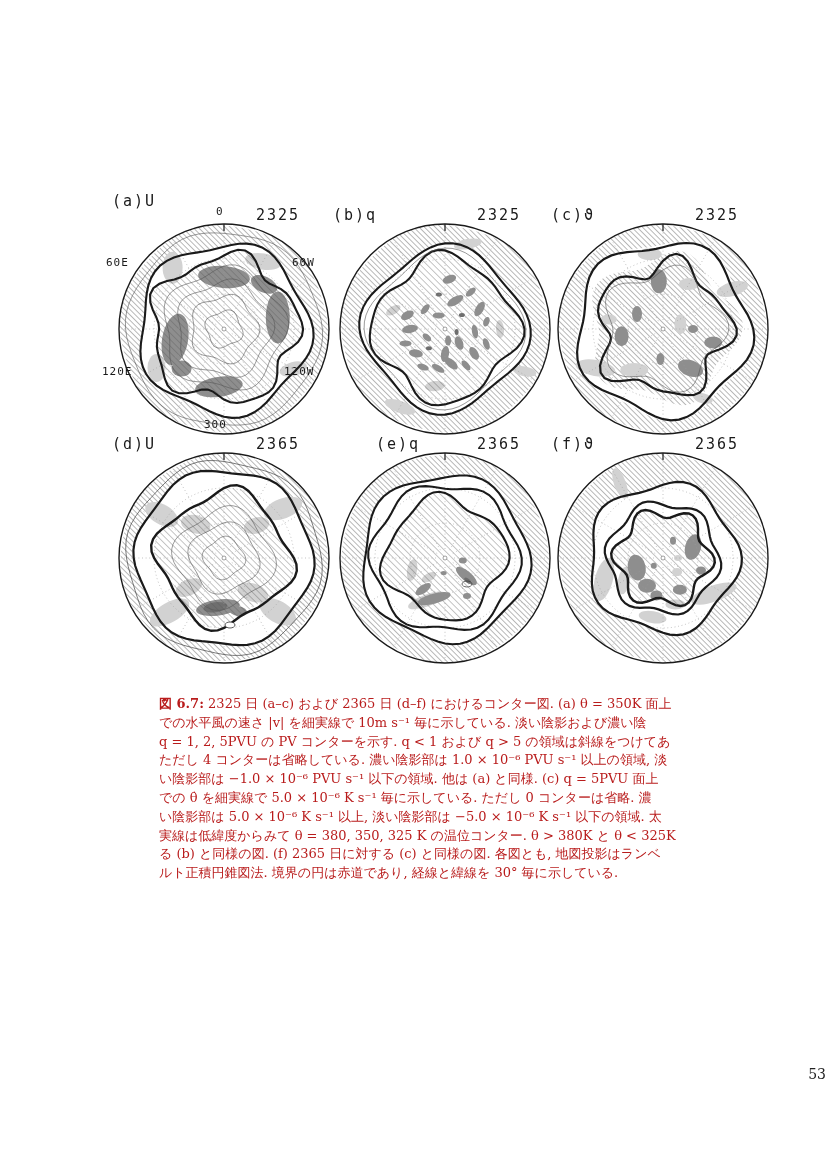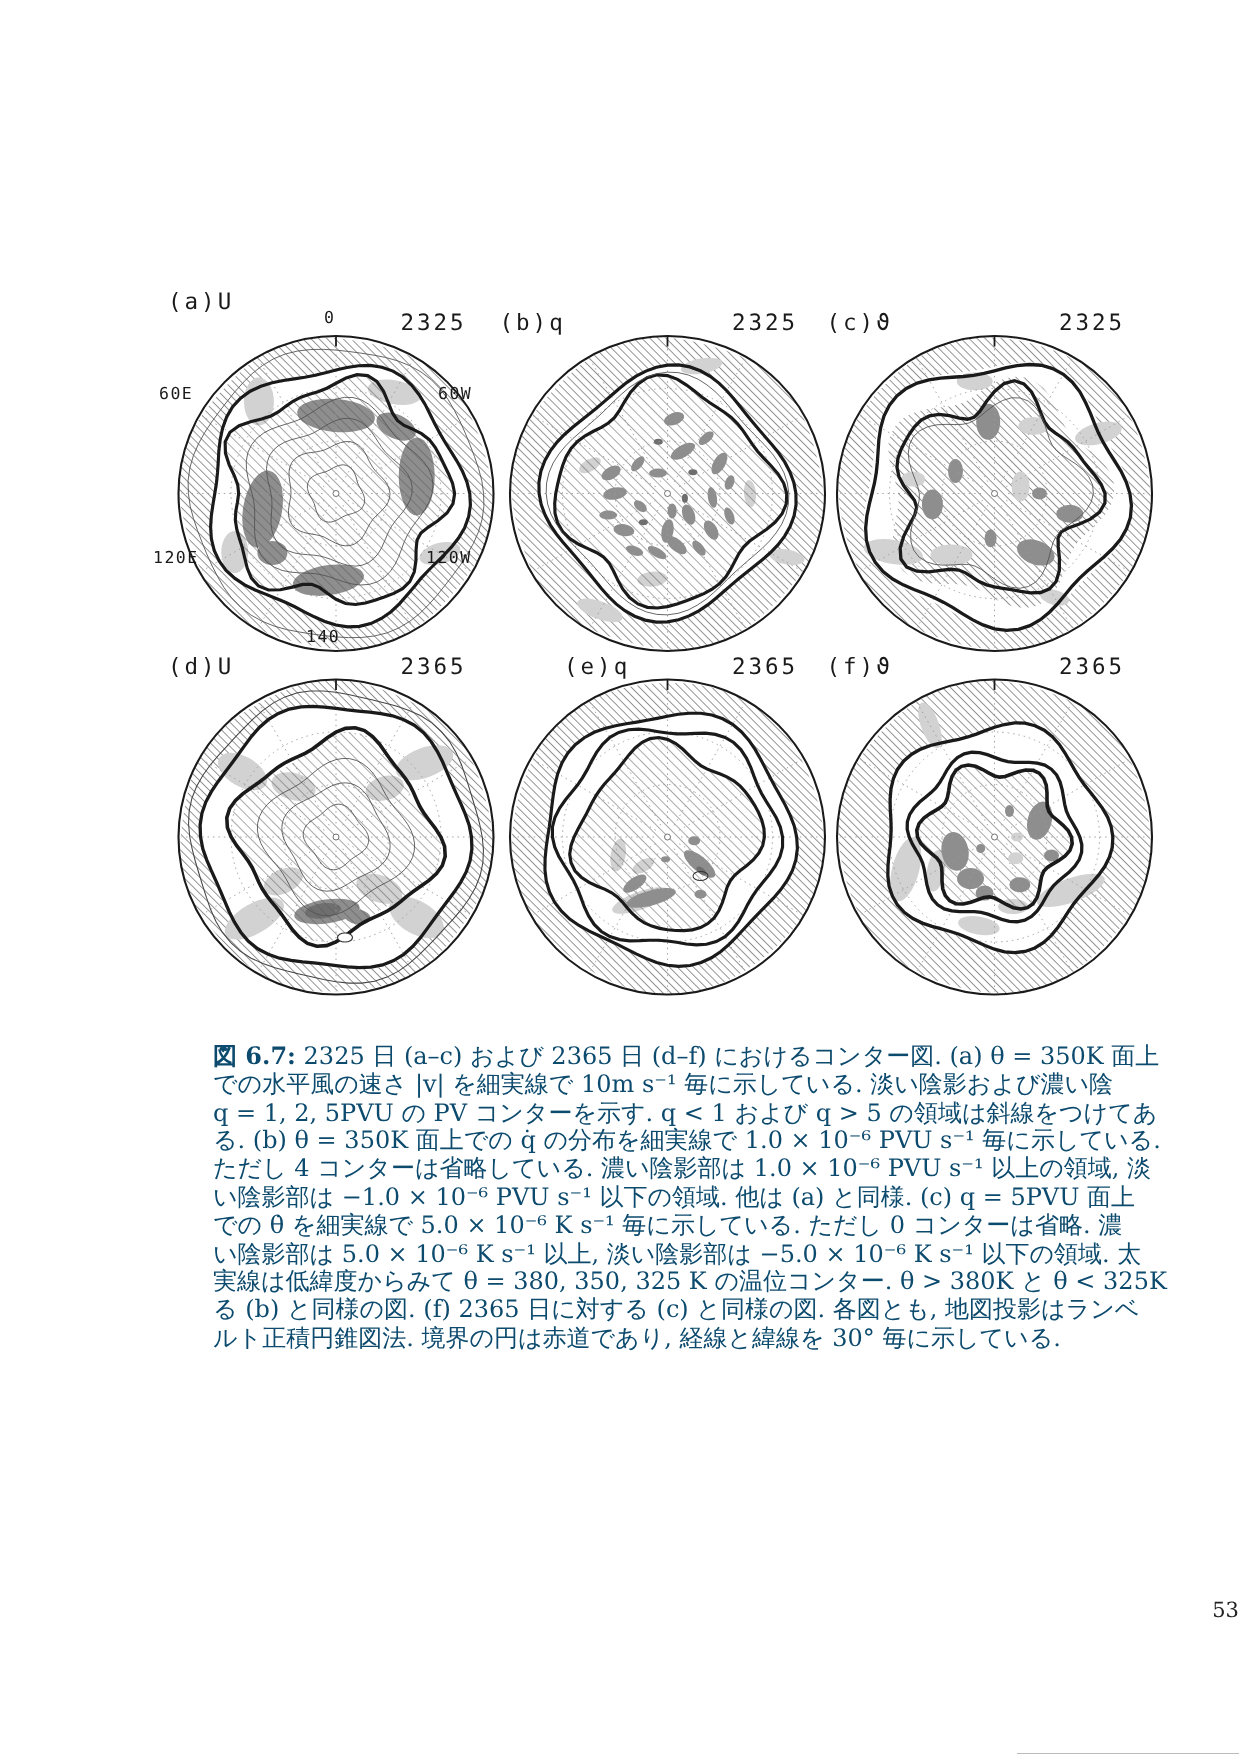--- a/index.html
+++ b/index.html
@@ -6,32 +6,32 @@
   .page{
     position:relative;width:826px;height:1169px;background:#ffffff;
     margin:0 auto;font-family:"DejaVu Serif","Liberation Serif",serif;color:#111;
     overflow:hidden;
   }
   .panel-label{
     position:absolute;font-family:"DejaVu Sans Mono","Liberation Mono",monospace;
     font-size:15px;letter-spacing:2px;color:#1a1a1a;white-space:nowrap;
   }
   .panel-day{
-    position:absolute;width:66px;text-align:center;
+    position:absolute;width:66px;text-align:left;
     font-family:"DejaVu Sans Mono","Liberation Mono",monospace;
     font-size:15px;letter-spacing:2px;color:#1a1a1a;
   }
   .lon-label{
     position:absolute;font-family:"DejaVu Sans Mono","Liberation Mono",monospace;
     font-size:11px;letter-spacing:1px;color:#1a1a1a;z-index:5;
   }
   svg.plot{position:absolute;}
   .caption{
-    position:absolute;left:142px;top:695px;width:540px;
-    font-size:16px;line-height:18.8px;color:#0c4a6e;
+    position:absolute;left:159px;top:695px;width:540px;
+    font-size:13px;line-height:18.8px;color:#b91c1c;
   }
   .cap-line{white-space:nowrap;}
   .cap-prefix{font-weight:bold;}
   .page-number{
     position:absolute;left:0;top:1066px;width:100%;text-align:right;
     font-size:14px;color:#222;
   }
 </style>
 </head>
 <body>
@@ -48,21 +48,21 @@
 </svg>
 
 <div class="page">
   <div id="figure">
 
     <div class="lon-label" style="left:216px;top:205px">0</div>
     <div class="lon-label" style="left:106px;top:256px">60E</div>
     <div class="lon-label" style="left:292px;top:256px">60W</div>
     <div class="lon-label" style="left:102px;top:365px">120E</div>
     <div class="lon-label" style="left:284px;top:365px">120W</div>
-    <div class="lon-label" style="left:204px;top:418px">140</div>
+    <div class="lon-label" style="left:204px;top:418px">300</div>
   <div class="panel-label" style="left: 112px; top: 192px;">(a)U</div>
       <div class="panel-day" style="left: 256px; top: 206px;">2325</div>
       <svg class="plot" width="216" height="216" viewBox="-108 -108 216 216" style="left: 116px; top: 221px;">
         <g>
           <path d="M104.4 0.0L104.7 9.2L103.9 18.3L101.8 27.3L98.7 35.9L94.6 44.1L89.7 51.8L84.3 59.0L78.5 65.9L72.5 72.5L66.2 78.9L59.5 84.9L52.2 90.5L44.4 95.3L36.1 99.1L27.3 101.8L18.2 103.4L9.1 103.9L0.0 103.6L-9.0 102.5L-17.8 101.0L-26.5 99.1L-35.2 96.8L-43.8 94.0L-52.2 90.5L-60.3 86.1L-67.8 80.8L-74.6 74.6L-80.4 67.5L-85.5 59.8L-89.7 51.8L-93.3 43.5L-96.4 35.1L-99.1 26.5L-101.4 17.9L-103.3 9.0L-104.4 0.0L-104.7 -9.2L-103.9 -18.3L-101.8 -27.3L-98.7 -35.9L-94.6 -44.1L-89.7 -51.8L-84.3 -59.0L-78.5 -65.9L-72.5 -72.5L-66.2 -78.9L-59.5 -84.9L-52.2 -90.5L-44.4 -95.3L-36.1 -99.1L-27.3 -101.8L-18.2 -103.4L-9.1 -103.9L-0.0 -103.6L9.0 -102.5L17.8 -101.0L26.5 -99.1L35.2 -96.8L43.8 -94.0L52.2 -90.5L60.3 -86.1L67.8 -80.8L74.6 -74.6L80.4 -67.5L85.5 -59.8L89.7 -51.8L93.3 -43.5L96.4 -35.1L99.1 -26.5L101.4 -17.9L103.3 -9.0L104.4 -0.0ZM88.2 0.0L88.6 7.8L87.4 15.4L84.7 22.7L80.7 29.4L75.9 35.4L70.8 40.9L65.6 45.9L60.6 50.9L55.9 55.9L51.4 61.3L46.8 66.9L41.9 72.5L36.3 77.8L30.0 82.4L23.0 85.7L15.4 87.6L7.7 87.9L0.0 86.7L-7.4 84.3L-14.3 81.3L-20.9 77.9L-27.2 74.6L-33.4 71.6L-39.8 68.9L-46.4 66.3L-53.3 63.5L-60.1 60.1L-66.7 55.9L-72.4 50.7L-77.1 44.5L-80.3 37.5L-82.1 29.9L-82.6 22.1L-82.1 14.5L-81.0 7.1L-79.8 0.0L-78.7 -6.9L-78.0 -13.8L-77.6 -20.8L-77.1 -28.1L-76.3 -35.6L-74.7 -43.1L-72.0 -50.4L-68.1 -57.1L-62.9 -62.9L-56.6 -67.4L-49.5 -70.7L-42.1 -73.0L-34.7 -74.4L-27.5 -75.5L-20.5 -76.5L-13.7 -77.8L-7.0 -79.5L-0.0 -81.3L7.3 -83.0L14.8 -84.2L22.6 -84.4L30.3 -83.3L37.6 -80.7L44.2 -76.6L49.9 -71.3L54.7 -65.2L58.6 -58.6L62.0 -52.0L65.2 -45.6L68.4 -39.5L71.9 -33.5L75.7 -27.6L79.7 -21.3L83.3 -14.7L86.3 -7.6L88.2 -0.0Z" fill="url(#hz)" fill-rule="evenodd"></path>
           <ellipse cx="39" cy="-67.5" rx="18" ry="8" fill="#d2d2d2" transform="rotate(10 39 -67.5)"></ellipse>
           <ellipse cx="-51.4" cy="-61.3" rx="10" ry="16" fill="#d2d2d2" transform="rotate(0 -51.4 -61.3)"></ellipse>
           <ellipse cx="69.3" cy="40" rx="14" ry="7" fill="#d2d2d2" transform="rotate(-15 69.3 40)"></ellipse>
           <ellipse cx="-67.5" cy="39" rx="9" ry="14" fill="#d2d2d2" transform="rotate(0 -67.5 39)"></ellipse>
           <path d="M98.4 0.0L98.6 8.6L97.4 17.2L95.0 25.5L91.6 33.3L87.4 40.8L82.8 47.8L77.9 54.5L72.8 61.1L67.6 67.6L62.0 73.9L55.9 79.9L49.2 85.2L41.8 89.7L33.8 93.0L25.5 95.0L16.9 96.0L8.4 96.1L0.0 95.6L-8.3 94.7L-16.5 93.6L-24.7 92.3L-33.0 90.7L-41.2 88.4L-49.2 85.2L-56.7 81.0L-63.6 75.8L-69.6 69.6L-74.7 62.7L-79.0 55.3L-82.8 47.8L-86.2 40.2L-89.3 32.5L-92.3 24.7L-95.0 16.8L-97.2 8.5L-98.4 0.0L-98.6 -8.6L-97.4 -17.2L-95.0 -25.5L-91.6 -33.3L-87.4 -40.8L-82.8 -47.8L-77.9 -54.5L-72.8 -61.1L-67.6 -67.6L-62.0 -73.9L-55.9 -79.9L-49.2 -85.2L-41.8 -89.7L-33.8 -93.0L-25.5 -95.0L-16.9 -96.0L-8.4 -96.1L-0.0 -95.6L8.3 -94.7L16.5 -93.6L24.7 -92.3L33.0 -90.7L41.2 -88.4L49.2 -85.2L56.7 -81.0L63.6 -75.8L69.6 -69.6L74.7 -62.7L79.0 -55.3L82.8 -47.8L86.2 -40.2L89.3 -32.5L92.3 -24.7L95.0 -16.8L97.2 -8.5L98.4 -0.0Z" fill="none" stroke="#555" stroke-width="0.6"></path>
@@ -327,21 +327,20 @@
           <circle cx="0" cy="0" r="105" fill="none" stroke="#1a1a1a" stroke-width="1.4"></circle>
           <line x1="0" y1="-105" x2="0" y2="-98" stroke="#1a1a1a" stroke-width="1.2"></line>
         </g>
       </svg>
     </div>
 
   <div class="caption">
     <div class="cap-line"><span class="cap-prefix">図 6.7:</span><span> 2325 日 (a–c) および 2365 日 (d–f) におけるコンター図. (a) θ = 350K 面上</span></div>
     <div class="cap-line">での水平風の速さ |v| を細実線で 10m s⁻¹ 毎に示している. 淡い陰影および濃い陰</div>
     <div class="cap-line">q = 1, 2, 5PVU の PV コンターを示す. q &lt; 1 および q &gt; 5 の領域は斜線をつけてあ</div>
-    <div class="cap-line">る. (b) θ = 350K 面上での q̇ の分布を細実線で 1.0 × 10⁻⁶ PVU s⁻¹ 毎に示している.</div>
     <div class="cap-line">ただし 4 コンターは省略している. 濃い陰影部は 1.0 × 10⁻⁶ PVU s⁻¹ 以上の領域, 淡</div>
     <div class="cap-line">い陰影部は −1.0 × 10⁻⁶ PVU s⁻¹ 以下の領域. 他は (a) と同様. (c) q = 5PVU 面上</div>
     <div class="cap-line">での θ̇ を細実線で 5.0 × 10⁻⁶ K s⁻¹ 毎に示している. ただし 0 コンターは省略. 濃</div>
     <div class="cap-line">い陰影部は 5.0 × 10⁻⁶ K s⁻¹ 以上, 淡い陰影部は −5.0 × 10⁻⁶ K s⁻¹ 以下の領域. 太</div>
     <div class="cap-line">実線は低緯度からみて θ = 380, 350, 325 K の温位コンター. θ &gt; 380K と θ &lt; 325K</div>
     <div class="cap-line">る (b) と同様の図. (f) 2365 日に対する (c) と同様の図. 各図とも, 地図投影はランベ</div>
     <div class="cap-line">ルト正積円錐図法. 境界の円は赤道であり, 経線と緯線を 30° 毎に示している.</div>
   </div>
 
   <div class="page-number">53</div>

